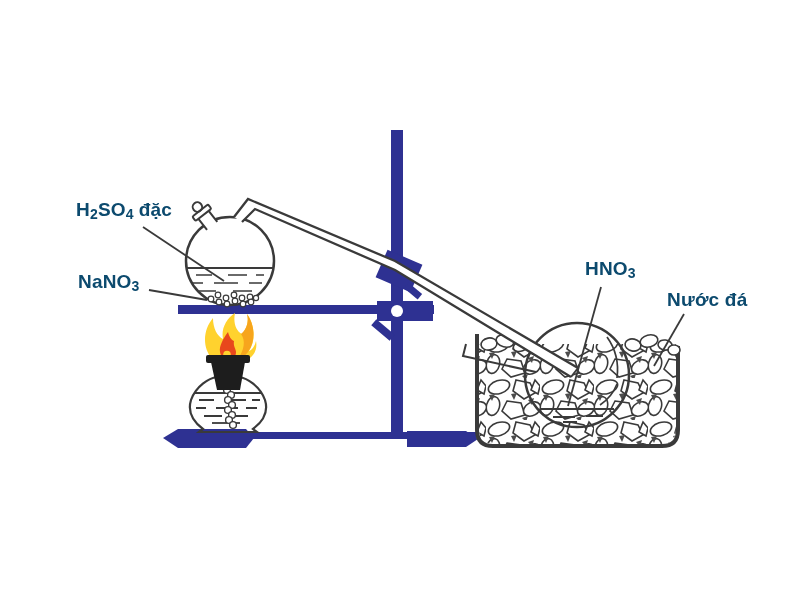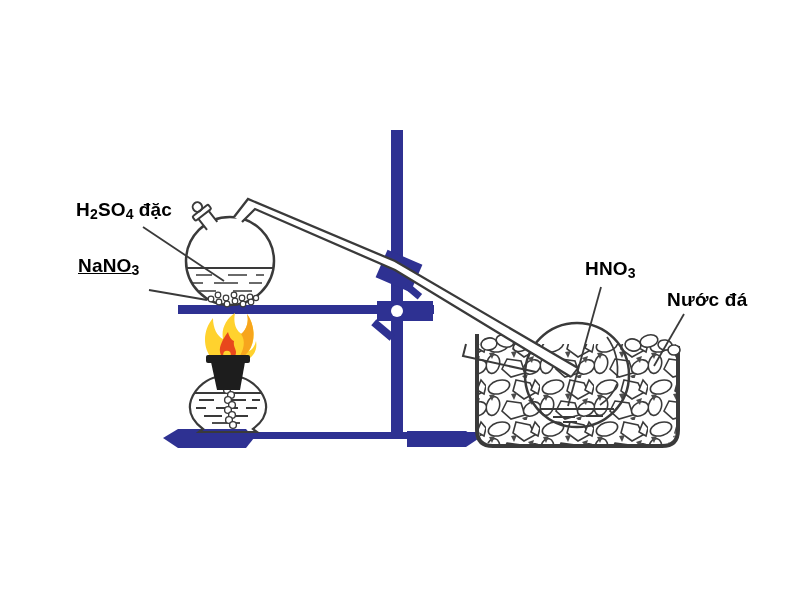--- a/index.html
+++ b/index.html
@@ -1,19 +1,19 @@
 <!DOCTYPE html>
 <html><head>
 <meta charset="utf-8">
 <style>
   html,body{margin:0;padding:0;background:#fff;}
   .stage{position:relative;width:800px;height:600px;background:#ffffff;overflow:hidden;
          font-family:"Liberation Sans",sans-serif;}
   .stage svg{position:absolute;left:0;top:0;}
-  .lbl{position:absolute;font-weight:bold;font-size:19px;color:#000000;letter-spacing:.2px;
+  .lbl{position:absolute;font-weight:bold;font-size:19px;color:#0c4a6e;letter-spacing:.2px;
        white-space:nowrap;line-height:22px;text-align:right;}
   .lbl .sub{font-size:14px;vertical-align:-3px;}
   .lbl .suffix{margin-left:5px;}
   .st{fill:#ffffff;stroke:#3a3a3a;stroke-width:1.6;}
   .outline{stroke:#3a3a3a;fill:none;}
   .blue{fill:#2e3192;}
 </style>
 </head>
 <body>
 
@@ -160,21 +160,21 @@
     <path d="M149,290 L207,300"></path>
     <path d="M601,287 L568,406"></path>
     <path d="M684,314 L654,366"></path>
   </g>
 </svg>
 
 <div class="lbl" style="left:76px;top:199px;">
   <span>H</span><span class="sub">2</span><span>SO</span><span class="sub">4</span><span class="suffix">đặc</span>
 </div>
 
-<div class="lbl" style="left:78px;top:255px;text-decoration:underline;">
+<div class="lbl" style="left:78px;top:271px;">
   <span>NaNO</span><span class="sub">3</span>
 </div>
 
 <div class="lbl" style="left:585px;top:258px;">
   <span>HNO</span><span class="sub">3</span>
 </div>
 
 <div class="lbl" style="left:667px;top:289px;">
   <span>Nước đá</span>
 </div>

